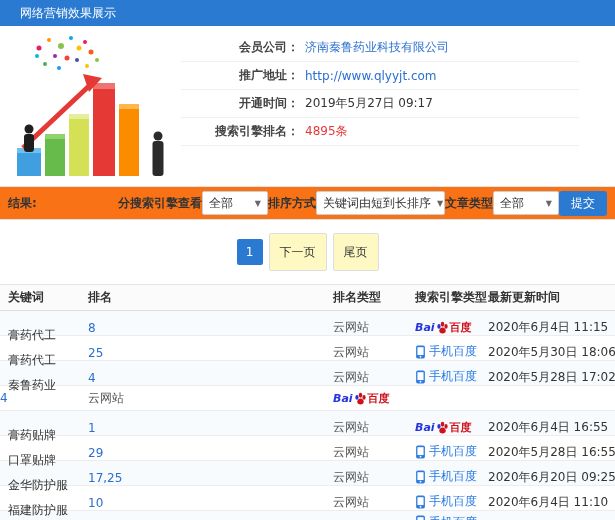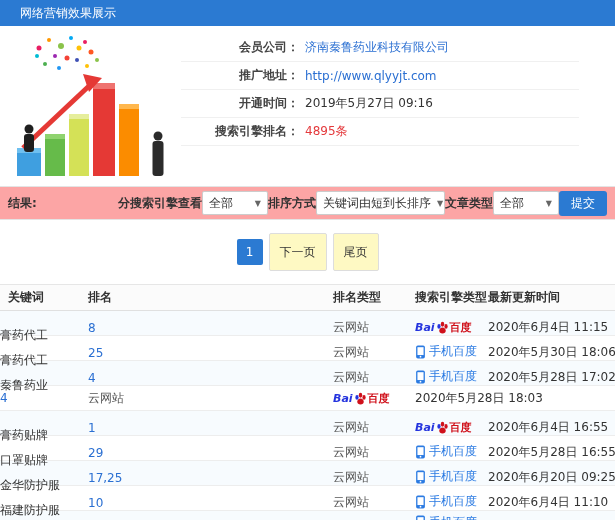--- a/index.html
+++ b/index.html
@@ -17,21 +17,21 @@
   
   .info-section{display:flex;height:160px;padding:4px 8px 0 6px;}
   .illustration{width:175px;flex:none;display:flex;align-items:flex-start;justify-content:center;}
   .info-rows{flex:1;padding:4px 28px 0 0;}
   .info-row{display:flex;align-items:center;height:28px;border-bottom:1px solid #f0f0f0;}
   .info-label{width:118px;text-align:right;font-weight:bold;color:#444;flex:none;white-space:nowrap;}
   .info-value{margin-left:6px;white-space:nowrap;}
   .info-value.link{color:var(--link);text-decoration:none;cursor:pointer;}
   .info-value.red{color:var(--red);}
   
-  .result-bar{height:34px;background:#fca5a5;border-top:1px solid #e4e4e4;border-bottom:1px solid #e4e4e4;
+  .result-bar{height:34px;background:#f97316;border-top:1px solid #e4e4e4;border-bottom:1px solid #e4e4e4;
     display:flex;align-items:center;padding:0 8px;}
   .result-label{font-weight:bold;}
   .filter-group{margin-left:auto;display:flex;align-items:center;gap:0;}
   .filter-label{font-weight:bold;white-space:nowrap;}
   .select{height:24px;background:#fff;border:1px solid #ccc;border-radius:2px;display:flex;align-items:center;
     justify-content:space-between;padding:0 6px;cursor:pointer;white-space:nowrap;}
   .select .caret{font-size:8px;color:#666;margin-left:6px;}
   .select.small{width:66px;justify-content:space-between;} .select.wide{width:129px;}
   .submit-btn{height:25px;padding:0 12px;background:var(--accent);color:#fff;border:none;border-radius:3px;
     font-size:12px;cursor:pointer;font-family:inherit;}
@@ -41,21 +41,21 @@
     justify-content:center;border-radius:2px;cursor:pointer;}
   .page-btn{height:38px;padding:0 10px;border:1px solid #ddd;display:flex;align-items:center;color:#333;
     background:#fef9c3;border-radius:2px;cursor:pointer;text-decoration:none;white-space:nowrap;}
   
   .grid-cols{display:grid;grid-template-columns:88px 245px 82px 73px 127px;align-items:center;}
   .table-header{height:27px;font-weight:bold;background:#fbfbfb;border-top:1px solid #e6e6e6;border-bottom:1px solid #e0e0e0;}
   .table-header>div{white-space:nowrap;}
   .table-header>div:first-child{padding-left:8px;}
   .trow{height:25px;border-bottom:1px solid #ededed;background:#fff;}
   .trow:nth-child(odd){background:#f7fbfe;}
-  .cell-keyword{white-space:nowrap;margin-top:16px;}
+  .cell-keyword{padding-left:8px;white-space:nowrap;margin-top:16px;}
   .cell-rank{color:var(--link);cursor:pointer;white-space:nowrap;}
   .cell-type{color:#555;}
   .cell-time{color:#333;white-space:nowrap;}
   .cell-engine{overflow:visible;}
   .engine-baidu{display:inline-flex;align-items:center;font-weight:bold;white-space:nowrap;font-size:11px;}
   .engine-baidu .bai{color:var(--baiduBlue);font-style:italic;margin-right:1px;}
   .engine-baidu .du{color:var(--baiduRed);margin-left:1px;}
   .engine-baidu .toe-blue{fill:var(--baiduBlue);}
   .engine-baidu .toe-red,.engine-baidu .pad{fill:var(--baiduRed);}
   .engine-mobile{display:inline-flex;align-items:center;gap:3px;color:var(--mobileBlue);white-space:nowrap;}
@@ -117,21 +117,21 @@
     <div class="info-row">
       <span class="info-label">会员公司：</span>
       <a class="info-value link">济南秦鲁药业科技有限公司</a>
     </div>
     <div class="info-row">
       <span class="info-label">推广地址：</span>
       <a class="info-value link">http://www.qlyyjt.com</a>
     </div>
     <div class="info-row">
       <span class="info-label">开通时间：</span>
-      <span class="info-value">2019年5月27日 09:16</span>
+      <span class="info-value">2019年5月27日 09:17</span>
     </div>
     <div class="info-row">
       <span class="info-label">搜索引擎排名：</span>
       <span class="info-value red">4895条</span>
     </div>
   </div>
 </div>
 
 <div class="result-bar">
   <span class="result-label">结果:</span>
@@ -231,21 +231,20 @@
         <svg width="13" height="13" viewBox="0 0 24 24">
           <ellipse class="toe-blue" cx="5.5" cy="10" rx="3" ry="4.5"></ellipse>
           <ellipse class="toe-red" cx="18.5" cy="10" rx="3" ry="4.5"></ellipse>
           <ellipse class="toe-red" cx="12" cy="6" rx="3.2" ry="4.5"></ellipse>
           <path class="pad" d="M6 18c0-3.5 2.7-6 6-6s6 2.5 6 6-2.5 5-6 5-6-1.5-6-5z"></path>
         </svg>
         <span class="du">百度</span>
       </span>
       
     </div>
-    <div class="cell-time">2020年5月28日 18:03</div>
   </div>
     <div class="trow grid-cols">
     <div class="cell-keyword">膏药贴牌</div>
     <div class="cell-rank">1</div>
     <div class="cell-type">云网站</div>
     <div class="cell-engine">
       <span class="engine-baidu">
         <span class="bai">Bai</span>
         <svg width="13" height="13" viewBox="0 0 24 24">
           <ellipse class="toe-blue" cx="5.5" cy="10" rx="3" ry="4.5"></ellipse>

